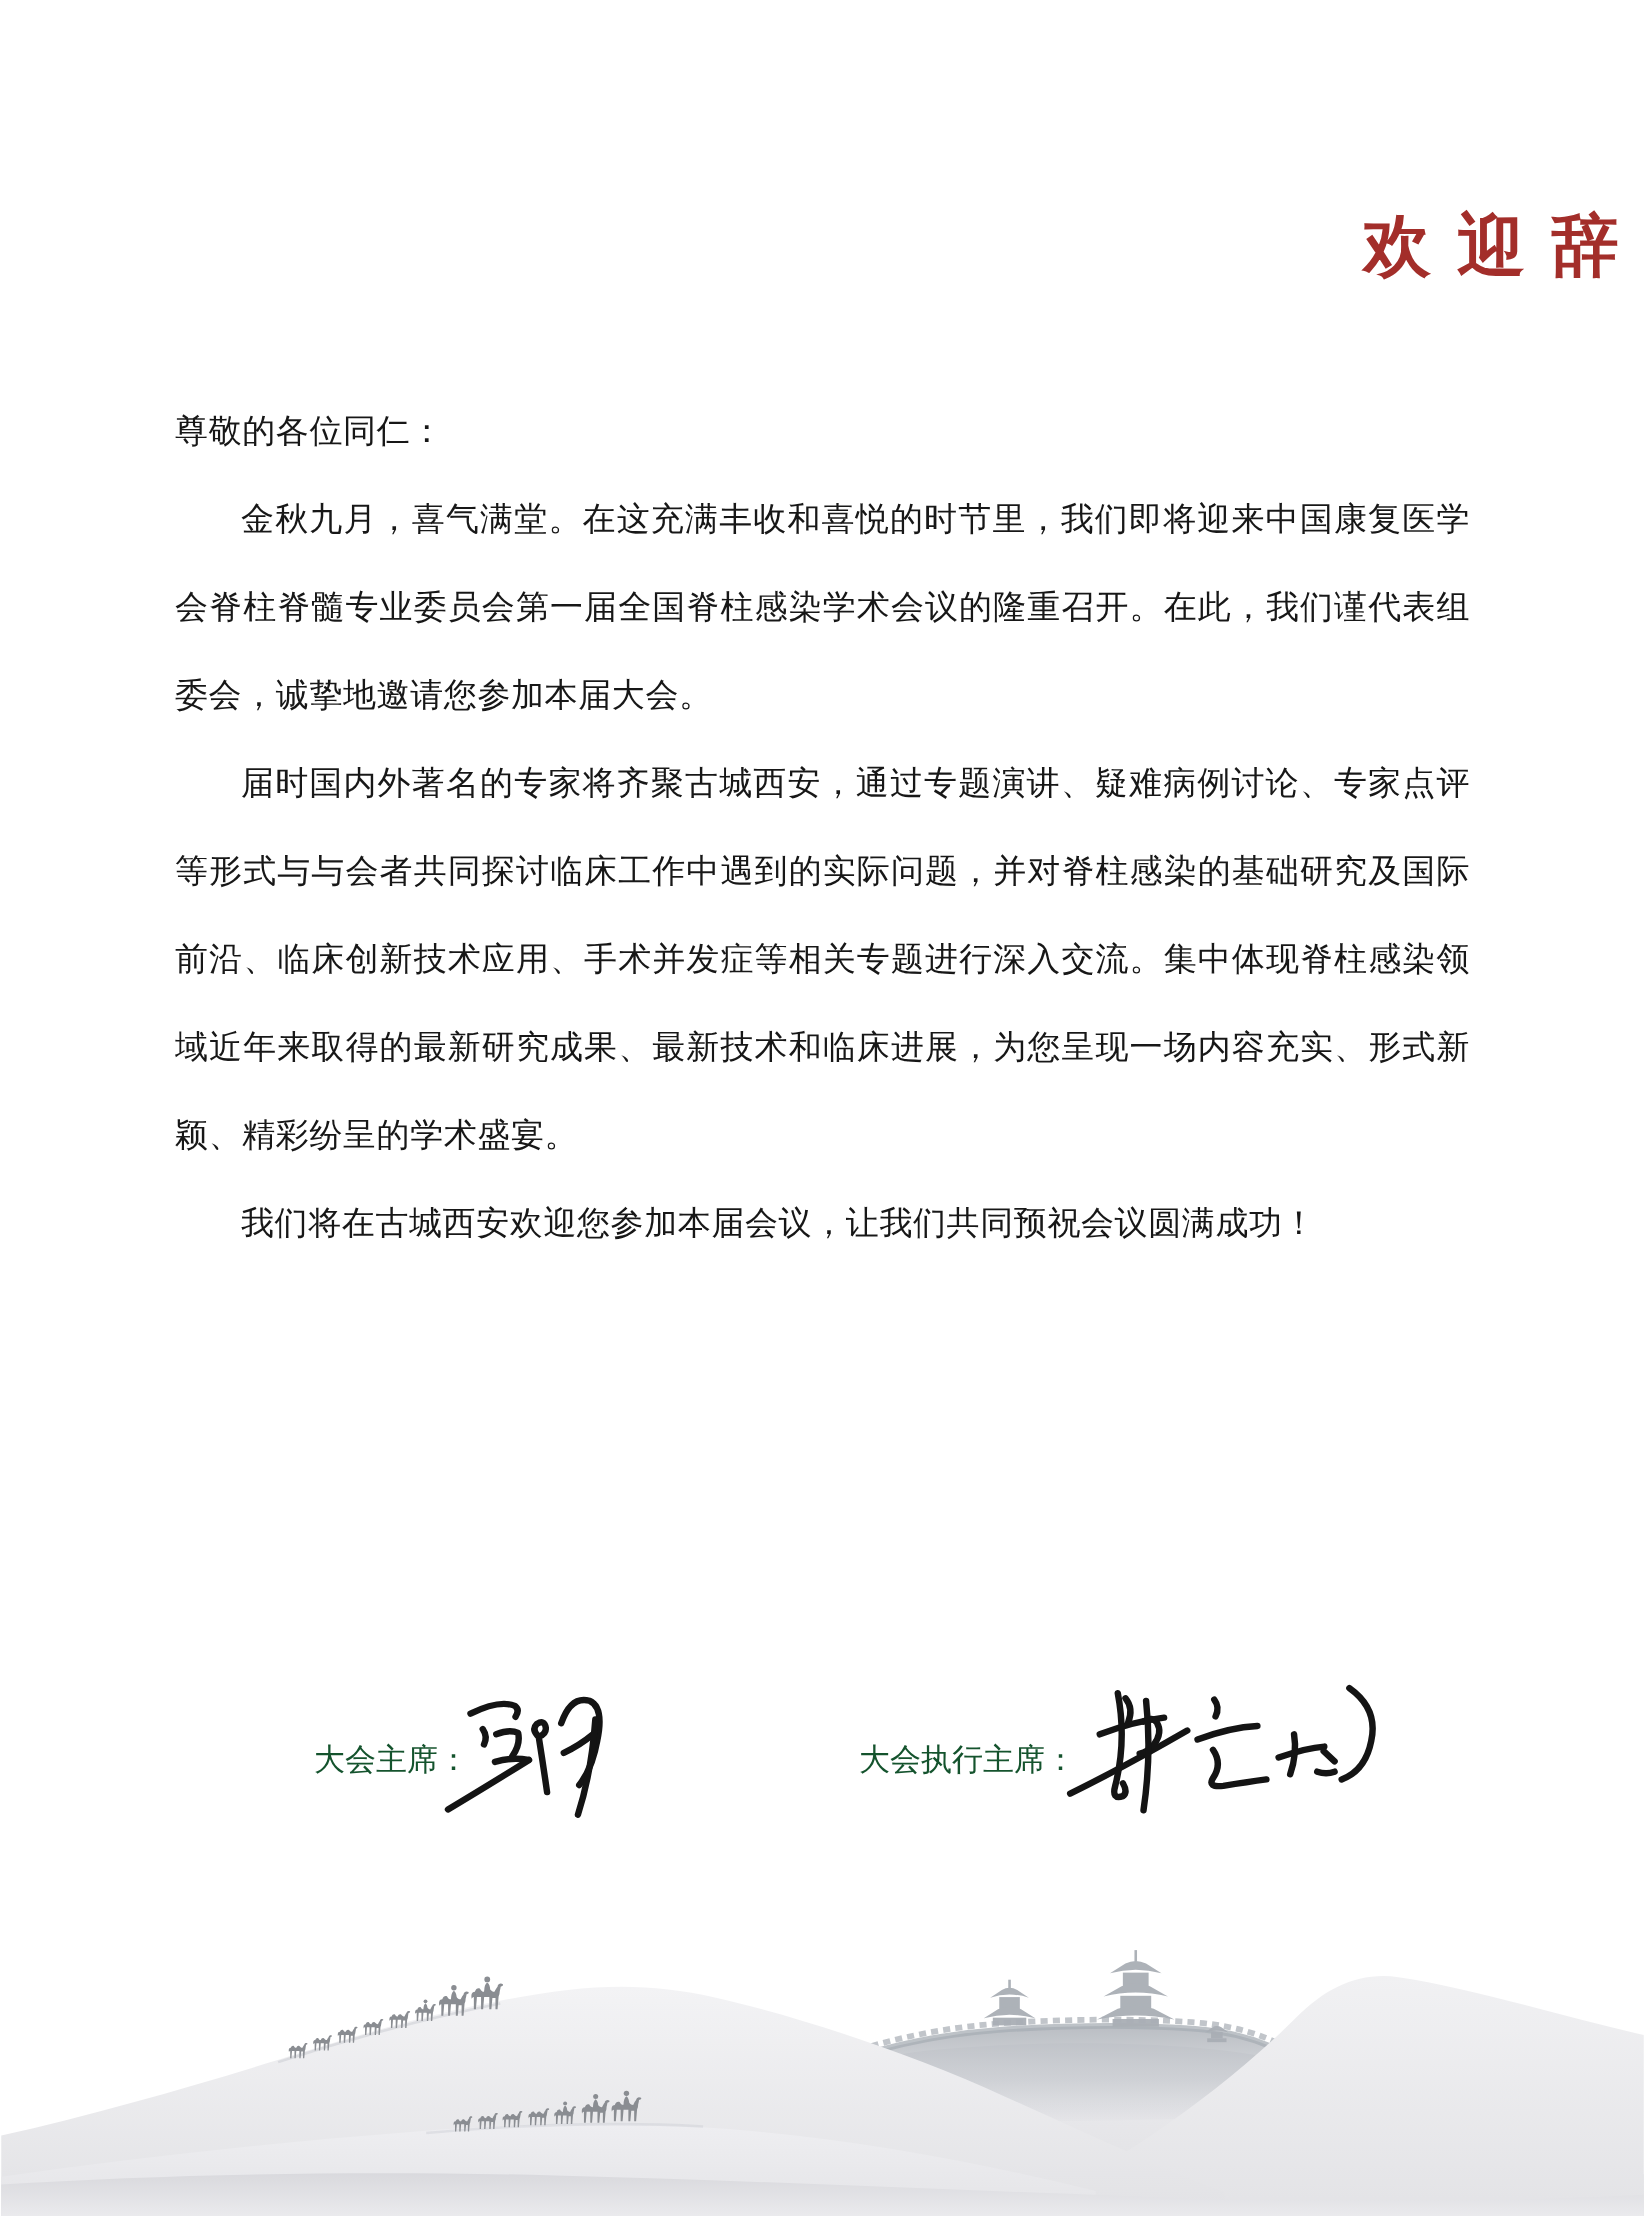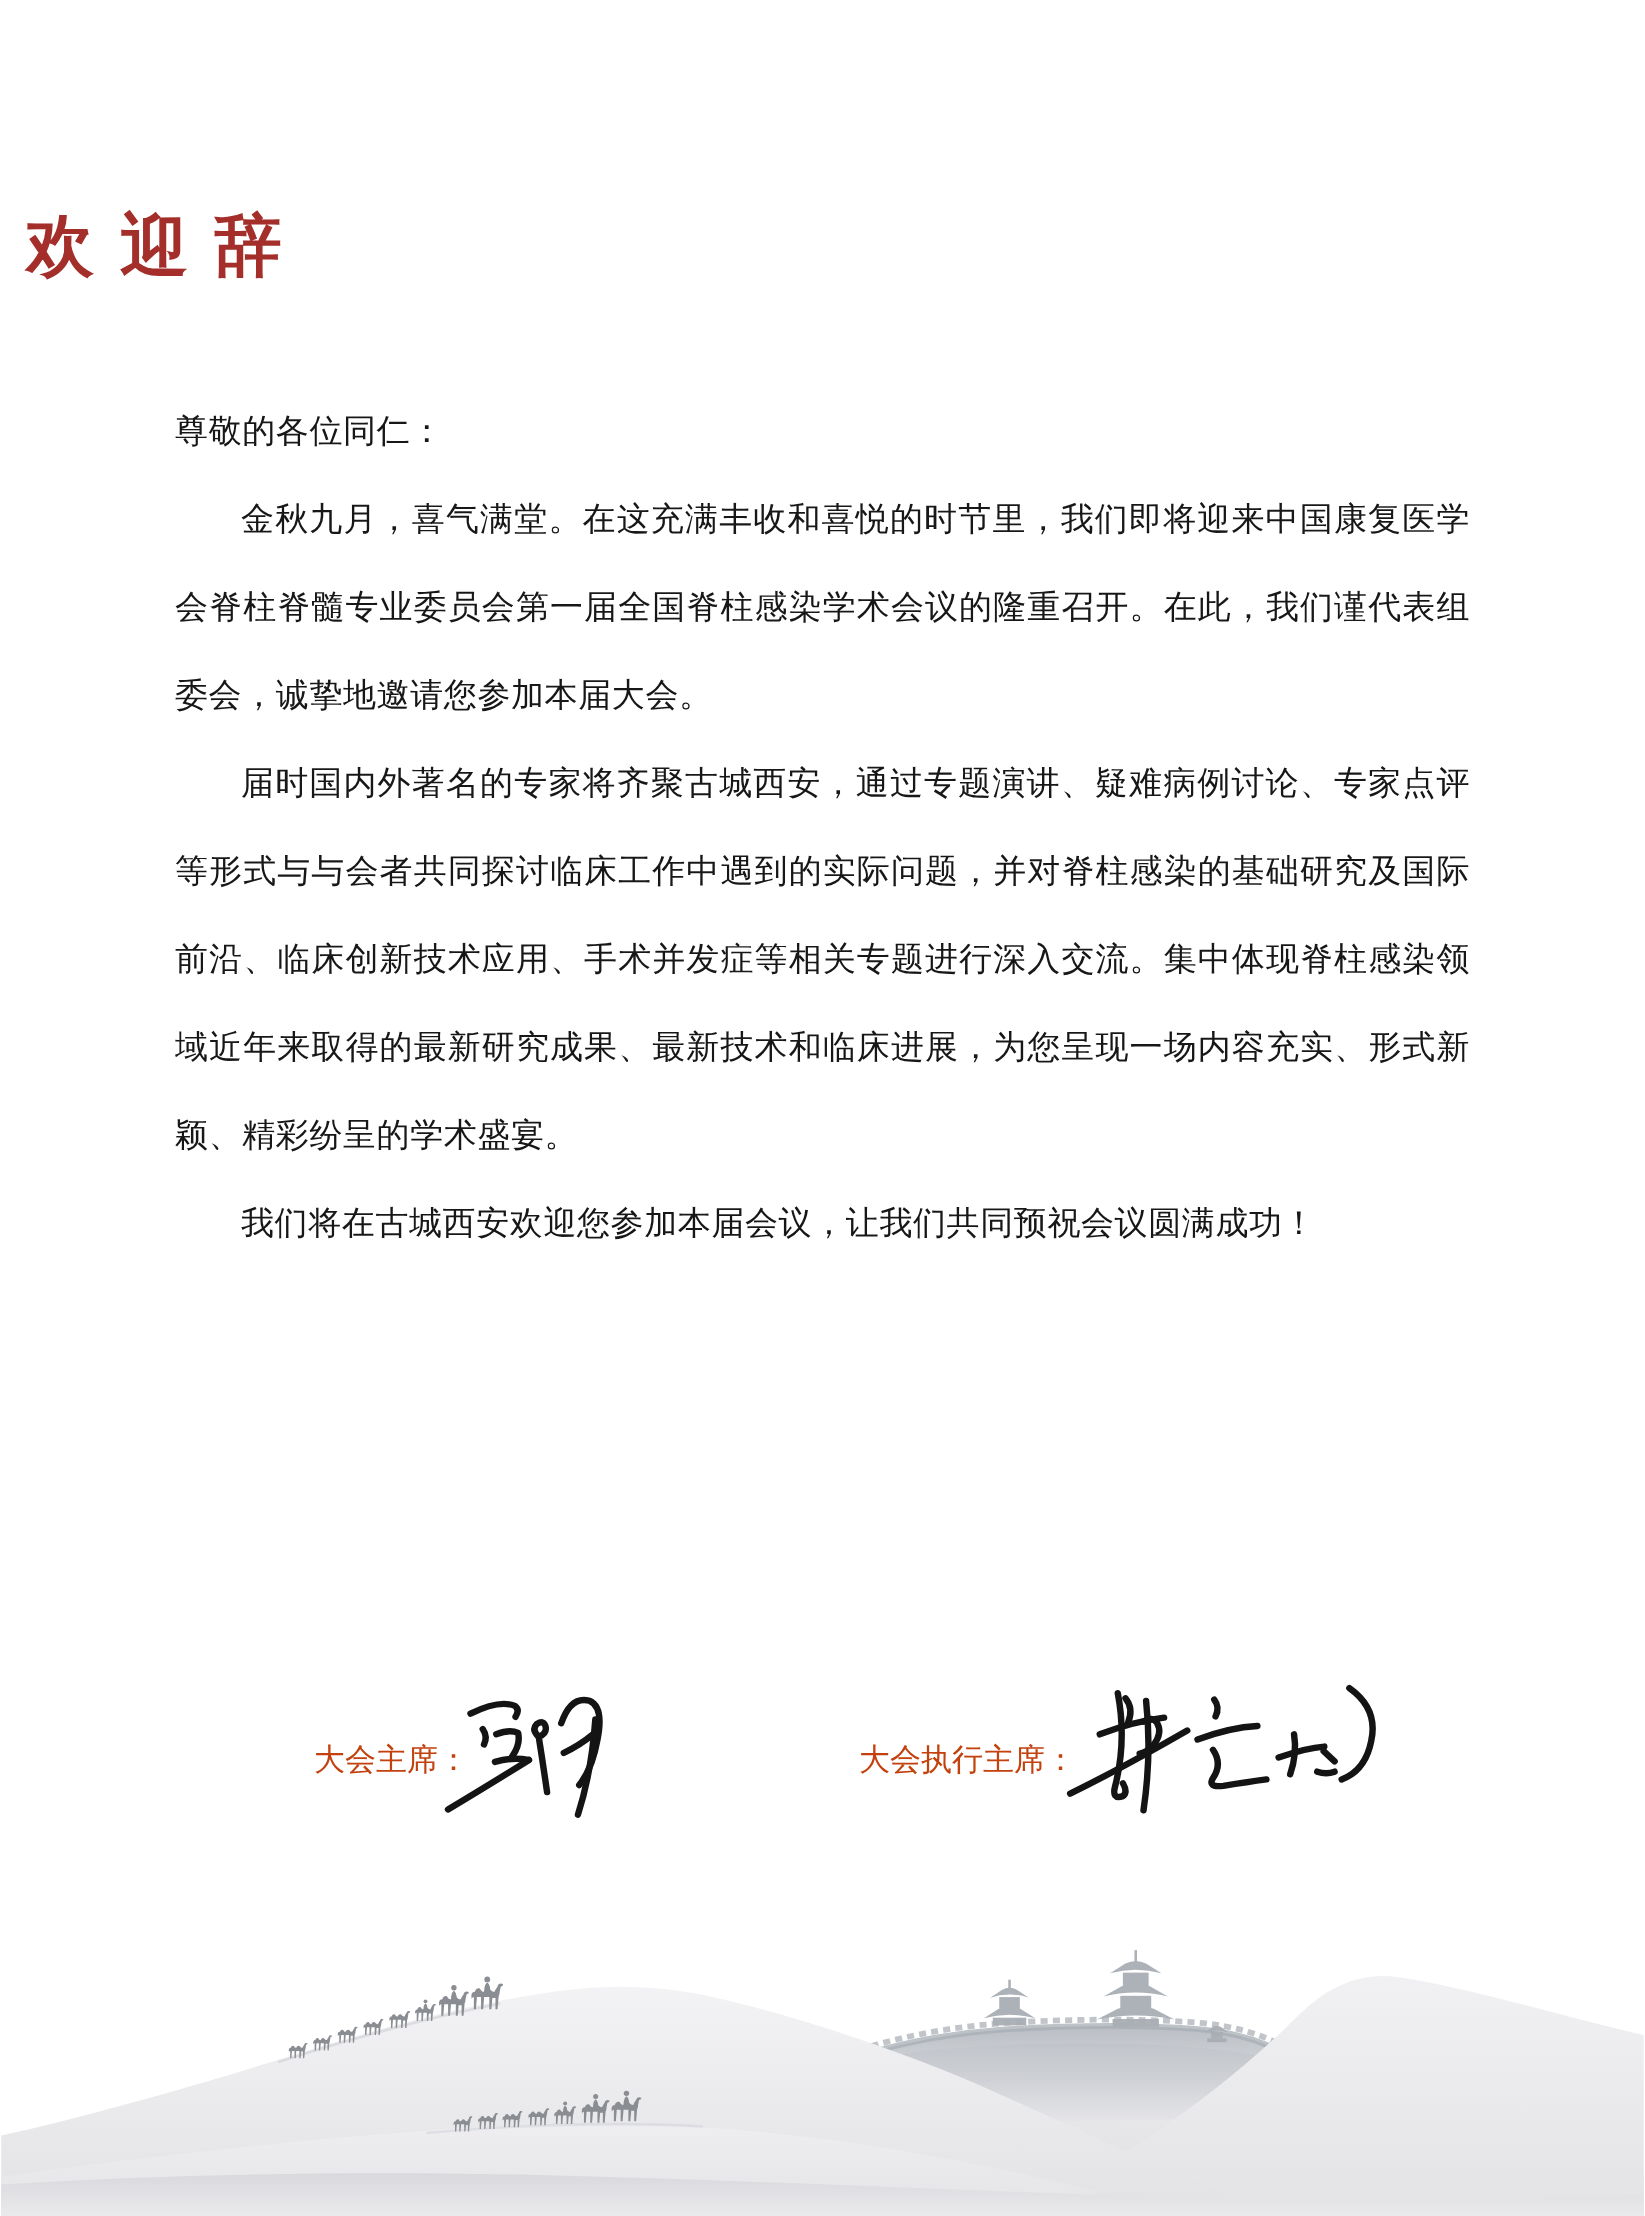--- a/index.html
+++ b/index.html
@@ -7,21 +7,21 @@
     width: 1645px; height: 2216px;
     background: #ffffff;
     position: relative;
     overflow: hidden;
     font-family: "Liberation Sans", sans-serif;
     color: #171717;
   }
   .page-title {
     position: absolute;
     top: 201px; left: 0; width: 1645px;
-    text-align: left;
+    text-align: right;
     font-size: 68px;
     font-weight: 700;
     letter-spacing: 26px;
     text-indent: 26px;
     color: #A32E2A;
     white-space: nowrap;
   }
   .letter {
     position: absolute;
     left: 175px; top: 387px; width: 1295px;
@@ -30,21 +30,21 @@
     letter-spacing: 0.6px;
     text-align: justify;
     color: #171717;
   }
   .letter p { margin: 0; }
   .letter p.indent { text-indent: 2em; }
   .sig-label {
     position: absolute;
     font-size: 31px;
     line-height: 31px;
-    color: #c2410c;
+    color: #14532d;
     white-space: nowrap;
   }
   #chairman-label { left: 314px; top: 1744px; }
   #executive-label { left: 859px; top: 1744px; text-align: right; }
   .sig-svg { position: absolute; }
   #sig1 { left: 435px; top: 1657px; }
   #sig2 { left: 1061px; top: 1625px; }
   .artwork { position: absolute; left: 0; top: 1896px; }
 </style>
 </head>

